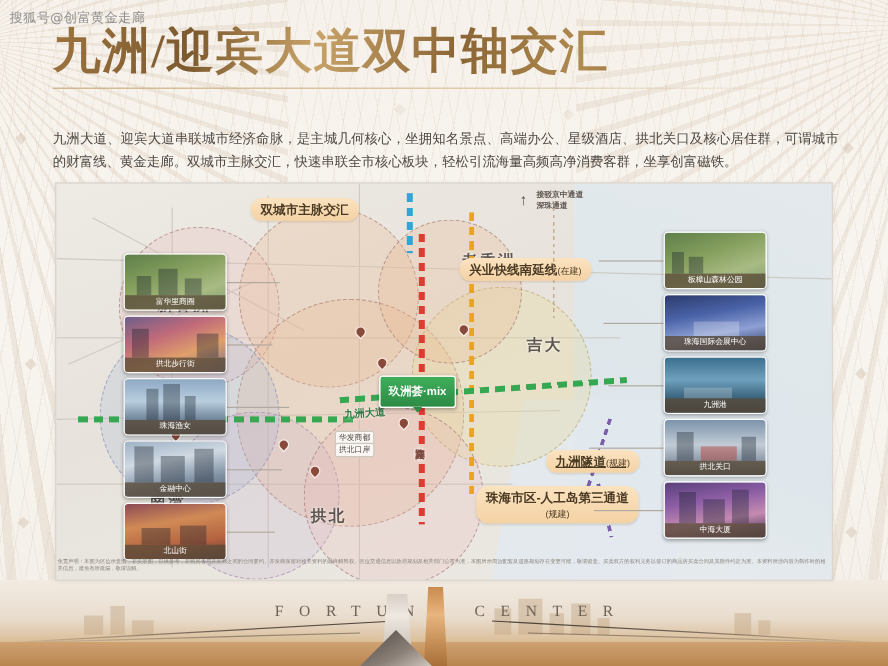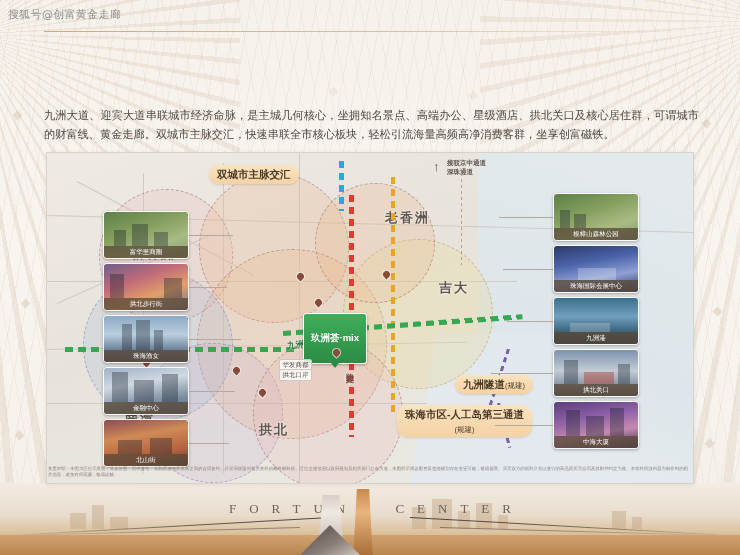--- a/index.html
+++ b/index.html
@@ -199,23 +199,24 @@
   }
   .rlabel .sub { font-size: 7.5px; font-weight: normal; }
 
   
   .proj-marker {
     position: absolute;
     font-size: 9.5px; font-weight: bold; color: #fff;
     background: linear-gradient(180deg,#3fae5a,#2c8b45);
     border: 1px solid #ffffff;
     border-radius: 3px;
-    padding: 18px 7px;
+    padding: 6px 7px;
     white-space: nowrap;
     box-shadow: 0 1px 3px rgba(0,0,0,0.28);
+    margin-left: 13px;
   }
   .proj-marker::after {
     content: "";
     position: absolute; left: 50%; bottom: -5px;
     margin-left: -4px;
     border-left: 4px solid transparent;
     border-right: 4px solid transparent;
     border-top: 5px solid #2c8b45;
   }
 
@@ -364,20 +365,21 @@
   <div class="diamond" style="left:714px; top:308px;"></div>
   <div class="diamond" style="left:16px;  top:432px;"></div>
   <div class="diamond" style="left:706px; top:440px;"></div>
   <div class="diamond" style="left:330px; top:88px; opacity:.5"></div>
   <div class="diamond" style="left:470px; top:92px; opacity:.5"></div>
 </div>
 
 <div class="watermark">搜狐号@创富黄金走廊</div>
 
 <div class="headline-wrap">
+  <div class="headline">九洲/迎宾大道双中轴交汇</div>
   <div class="head-rule"></div>
 </div>
 
 <div class="intro">九洲大道、迎宾大道串联城市经济命脉，是主城几何核心，坐拥知名景点、高端办公、星级酒店、拱北关口及核心居住群，可谓城市的财富线、黄金走廊。双城市主脉交汇，快速串联全市核心板块，轻松引流海量高频高净消费客群，坐享创富磁铁。</div>
 
 <div class="map-panel">
   <div class="map-base"></div>
 
   <div class="water w1"></div>
   <div class="water w2"></div>
@@ -417,21 +419,24 @@
   <div class="route route-purple" style="left:450px; top:250px; height:46px; transform:rotate(-14deg); transform-origin:top center;"></div>
 
   <div style="position:absolute; left:296px; top:214px; font-size:8px; color:#7a4a40; font-weight:bold;
               writing-mode:vertical-rl; text-shadow:0 0 3px #fff;">迎宾路</div>
   <div style="position:absolute; left:240px; top:186px; font-size:8.5px; color:#2e7a42; font-weight:bold;
               transform:rotate(-4deg); text-shadow:0 0 3px #fff;">九洲大道</div>
 
   <div class="rlabel" style="left:162px; top:12px;">
     <span>双城市主脉交汇</span>
   </div>
-  <div class="rlabel" style="left:408px; top:222px;">
+  <div class="rlabel" style="left:336px; top:62px;">
+    <span>兴业快线南延线</span><span class="sub">(在建)</span>
+  </div>
+  <div class="rlabel" style="left:408px; top:222px;text-decoration:underline;">
     <span>九洲隧道</span><span class="sub">(规建)</span>
   </div>
   <div class="rlabel" style="left:350px; top:252px; text-align:center;">
     <span>珠海市区-人工岛第三通道</span><br><span class="sub">(规建)</span>
   </div>
 
   <div class="north" style="left:386px; top:6px;">↑</div>
   <div class="conn-note" style="left:400px; top:6px; white-space:pre-line;">接驳京中通道
 深珠通道</div>
   <div class="dotline" style="left:414px; top:20px; height:92px;"></div>

